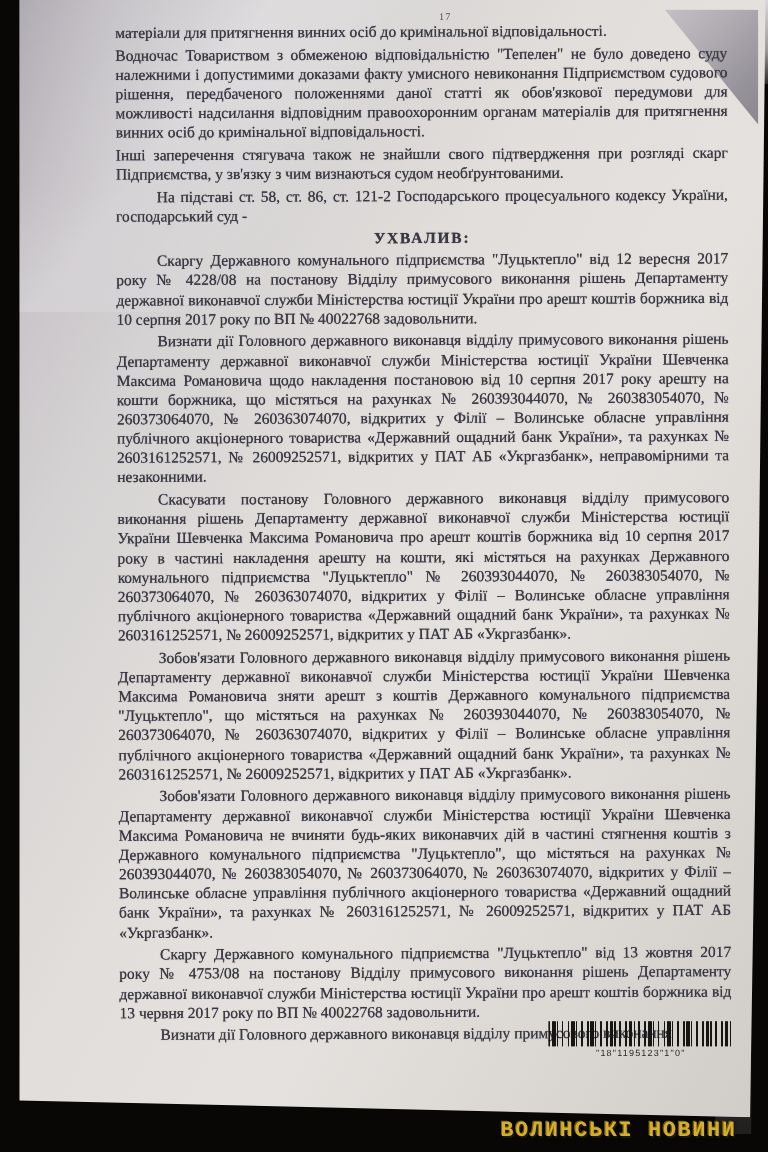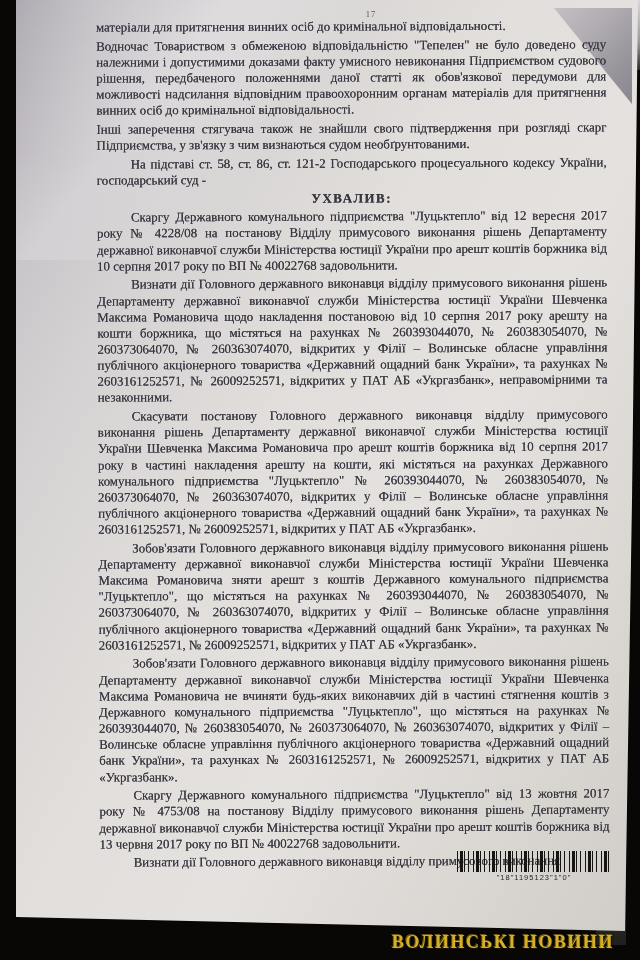--- a/index.html
+++ b/index.html
@@ -80,21 +80,21 @@
     text-align:center;font-family:"Liberation Sans",sans-serif;
     font-size:7.5px;color:#2a2824;letter-spacing:1px;margin-top:1px;
   }
 
   
   .bottom-bar{
     position:absolute;left:0;bottom:0;width:640px;height:42px;
   }
   .news-watermark{
     position:absolute;right:26px;bottom:7px;
-    font-family:Liberation Serif, serif;font-weight:bold;
+    font-family:Liberation Mono, monospace;font-weight:bold;
     font-size:18px;letter-spacing:1.5px;color:#d5af28;
     text-shadow:-1px -1px 0 #6e5a0e,1px 1px 0 #1c1603,0 0 3px rgba(0,0,0,.8);
     white-space:nowrap;
   }
 </style>
 </head>
 <body>
 
 <div class="photo">
 

